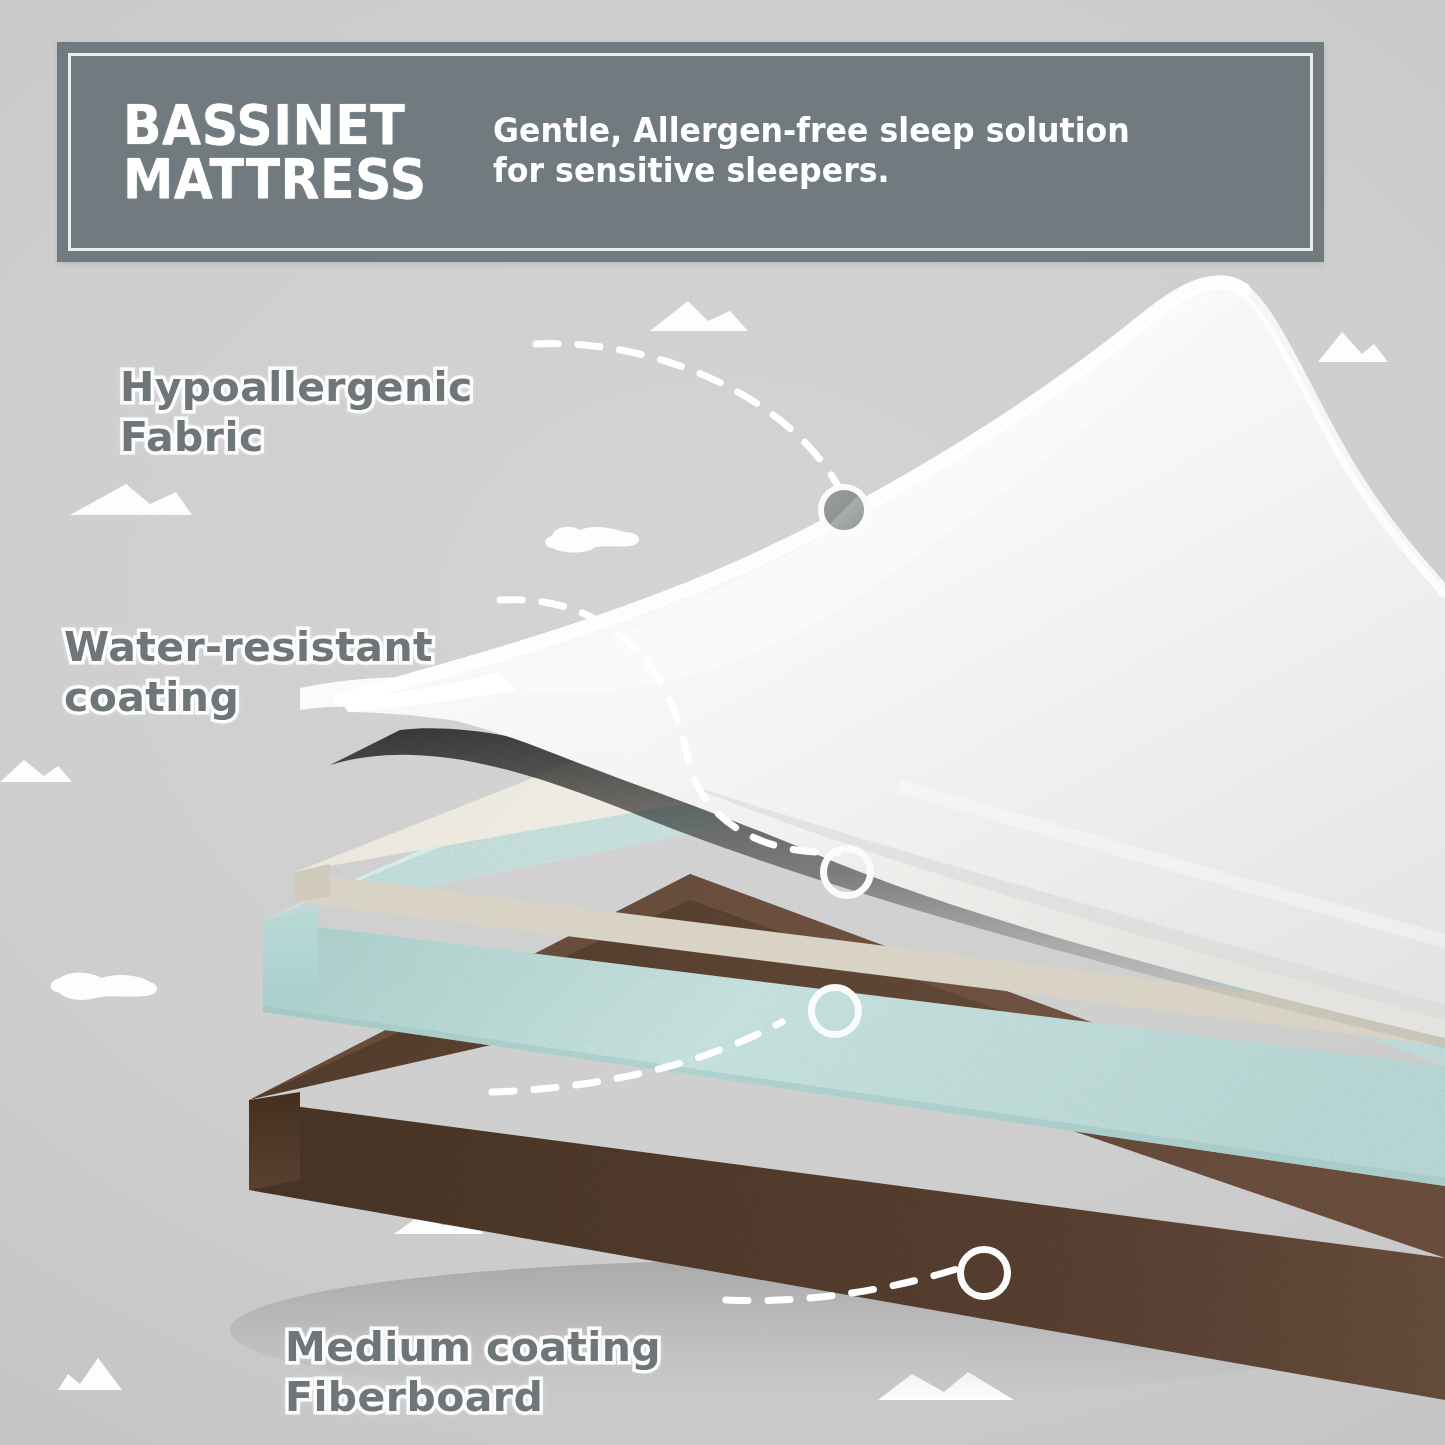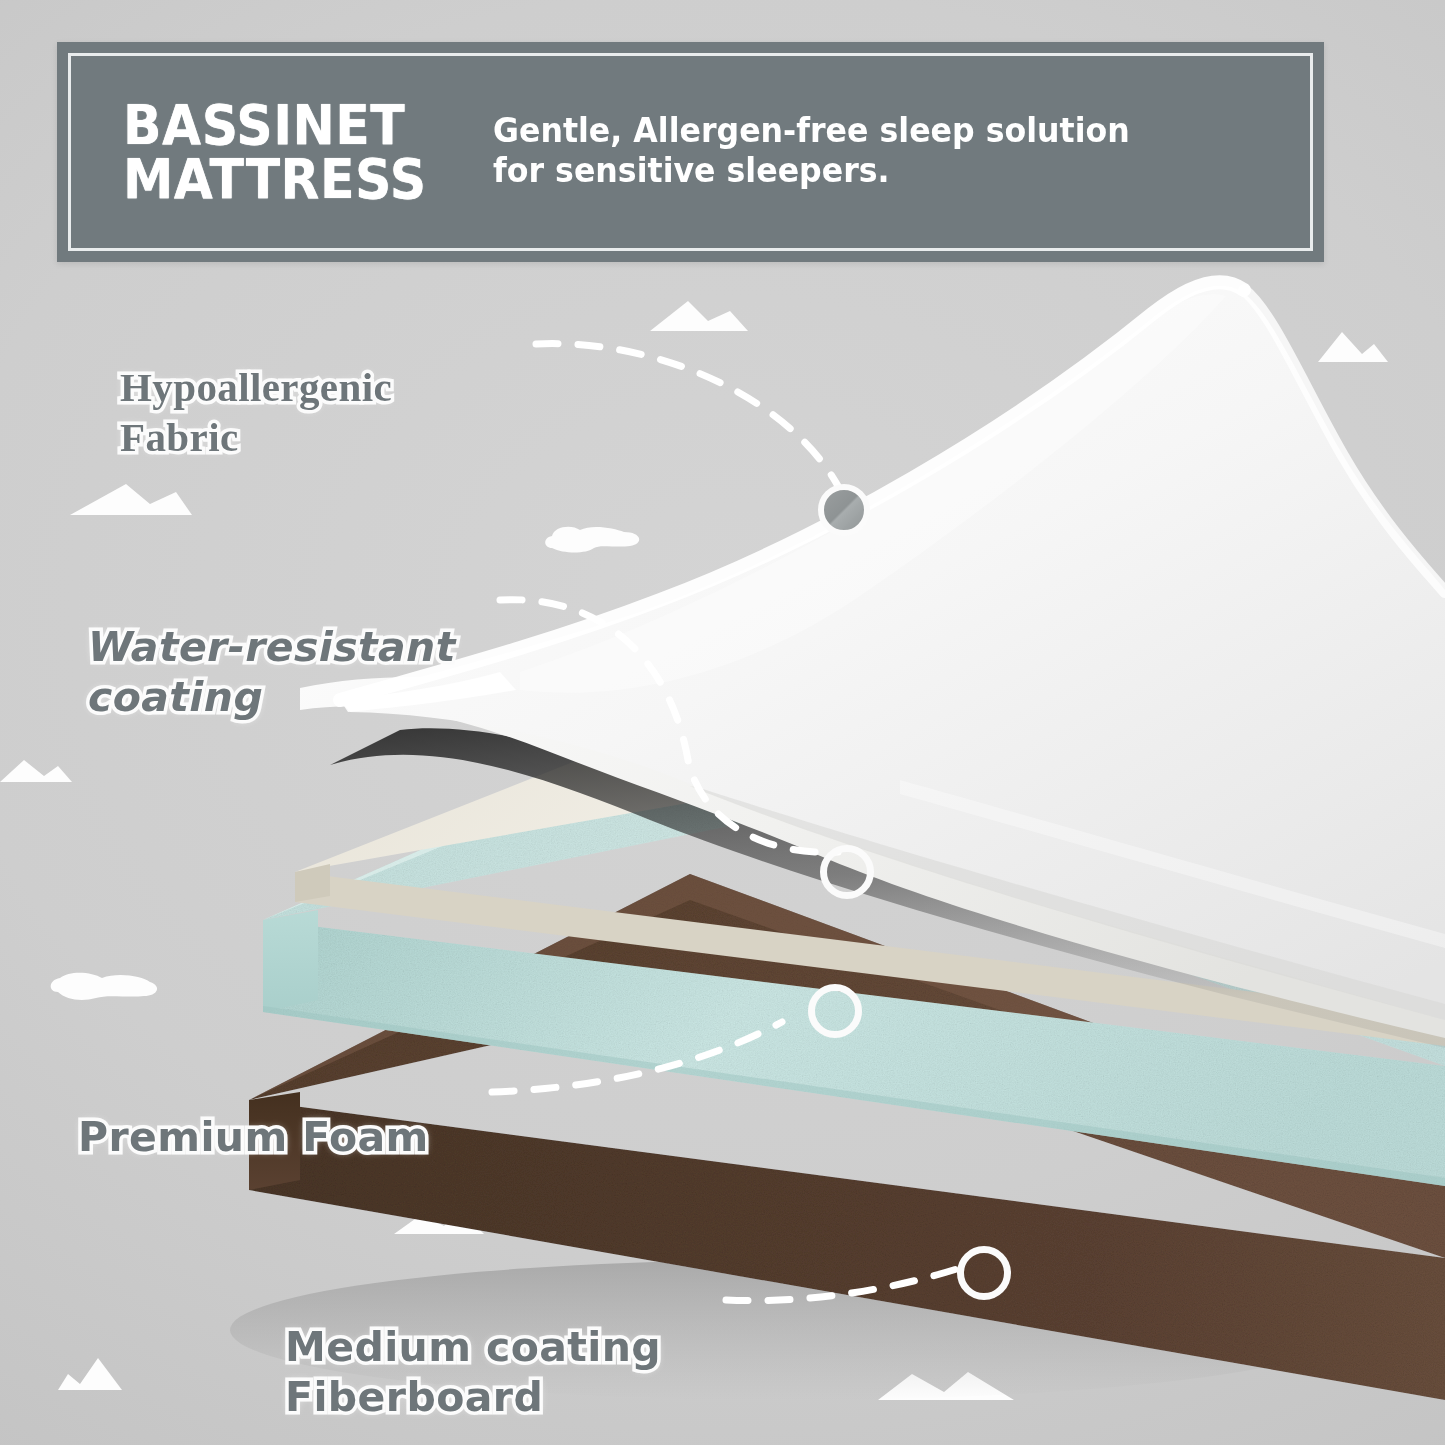--- a/index.html
+++ b/index.html
@@ -73,22 +73,22 @@
     white-space:pre-line;
     letter-spacing:.4px;
     -webkit-text-stroke:7px #fbfbfb;
     paint-order:stroke fill;
     text-shadow:
       0 0 4px rgba(255,255,255,.95),
       0 0 9px rgba(255,255,255,.75);
   }
   .callout-label span{position:relative;}
 
-  #label-fabric{left:120px;top:312px;font-family:Liberation Serif, serif;}
-  #label-coating{left:88px;top:572px;font-style:italic;}
+  #label-fabric{left:120px;top:312px;}
+  #label-coating{left:64px;top:572px;}
   #label-foam{left:78px;top:1062px;}
   #label-fiberboard{left:285px;top:1272px;}
 
   
   #connectors{position:absolute;left:0;top:0;width:1445px;height:1445px;pointer-events:none;}
 
   .dot{position:absolute;border-radius:50%;}
   .dot-filled{
     width:52px;height:52px;
     border:6px solid #fbfbfb;
@@ -342,21 +342,18 @@
   <div class="dot dot-ring" id="dot-4"></div>
 
   <div class="callout-label" id="label-fabric">
     <span>Hypoallergenic
 Fabric</span>
   </div>
   <div class="callout-label" id="label-coating">
     <span>Water-resistant
 coating</span>
   </div>
-  <div class="callout-label" id="label-foam">
-    <span>Premium Foam</span>
-  </div>
   <div class="callout-label" id="label-fiberboard">
     <span>Medium coating
 Fiberboard</span>
   </div>
 
 </div>
 
 </body></html>

